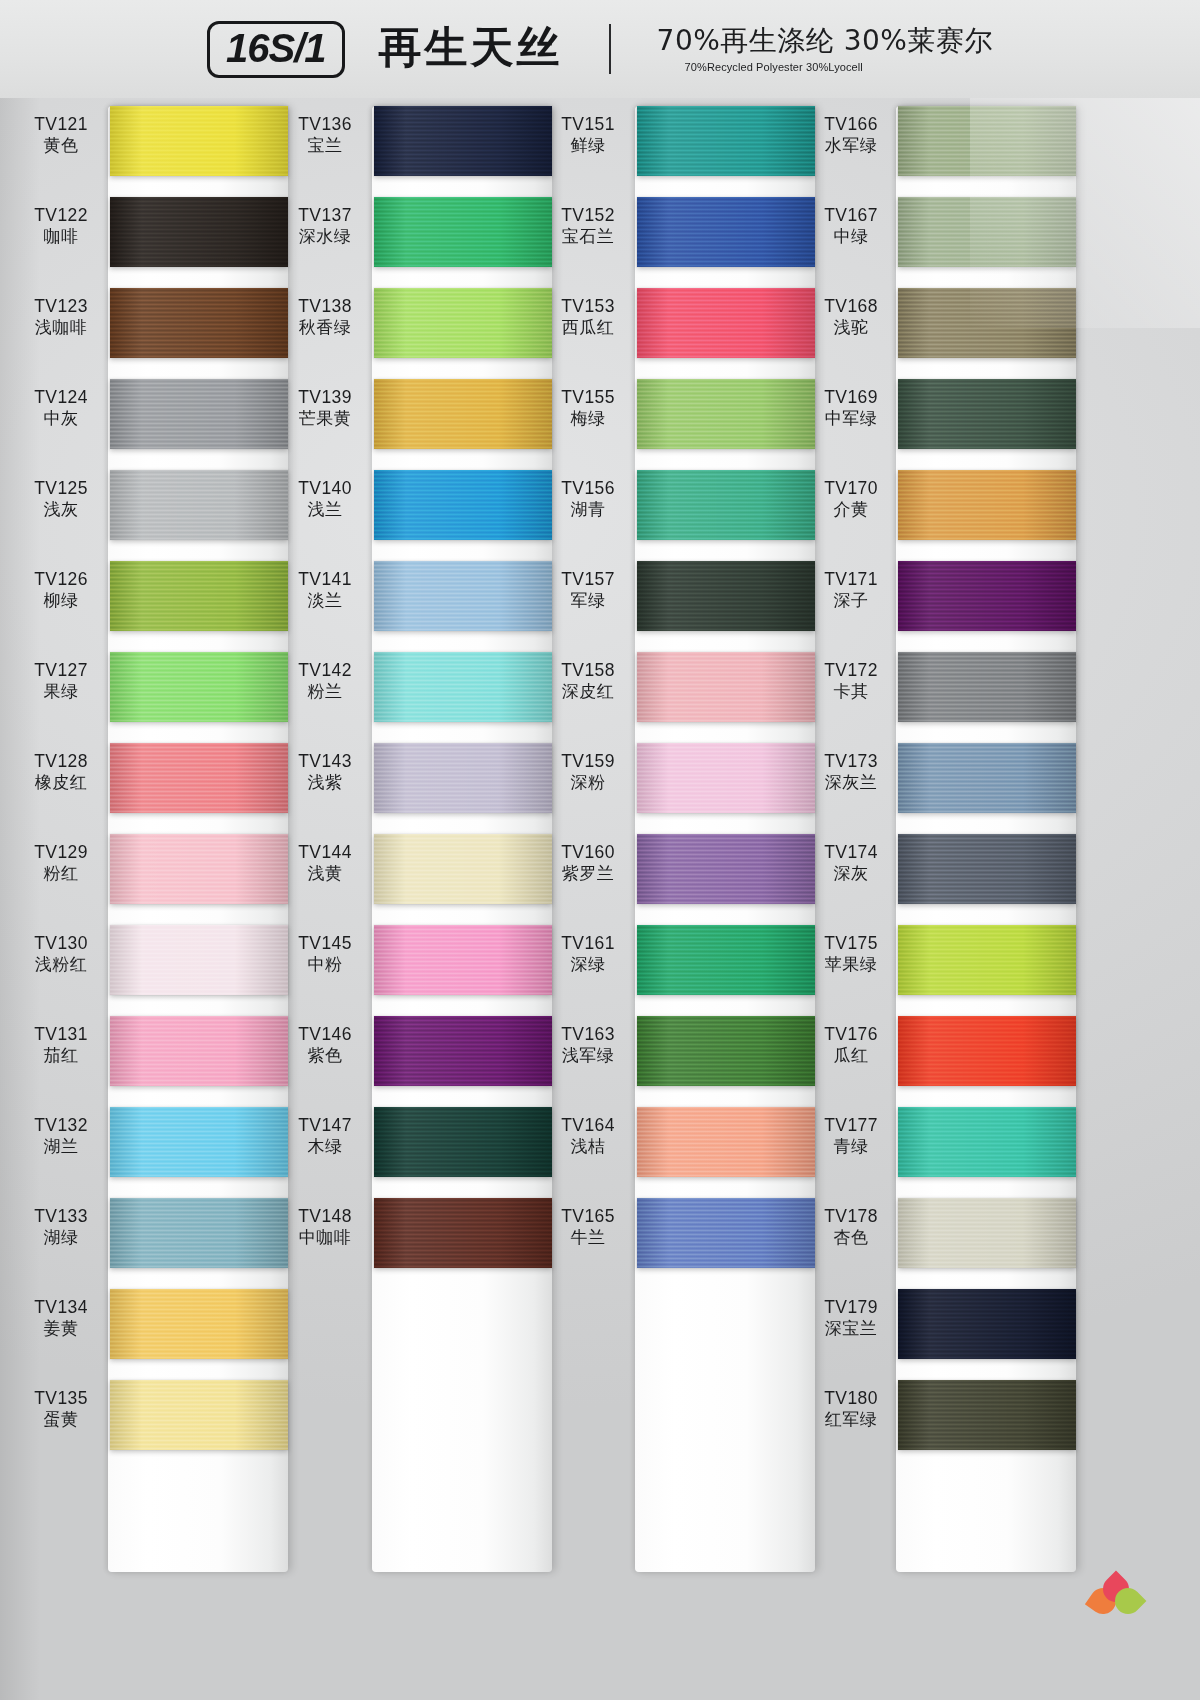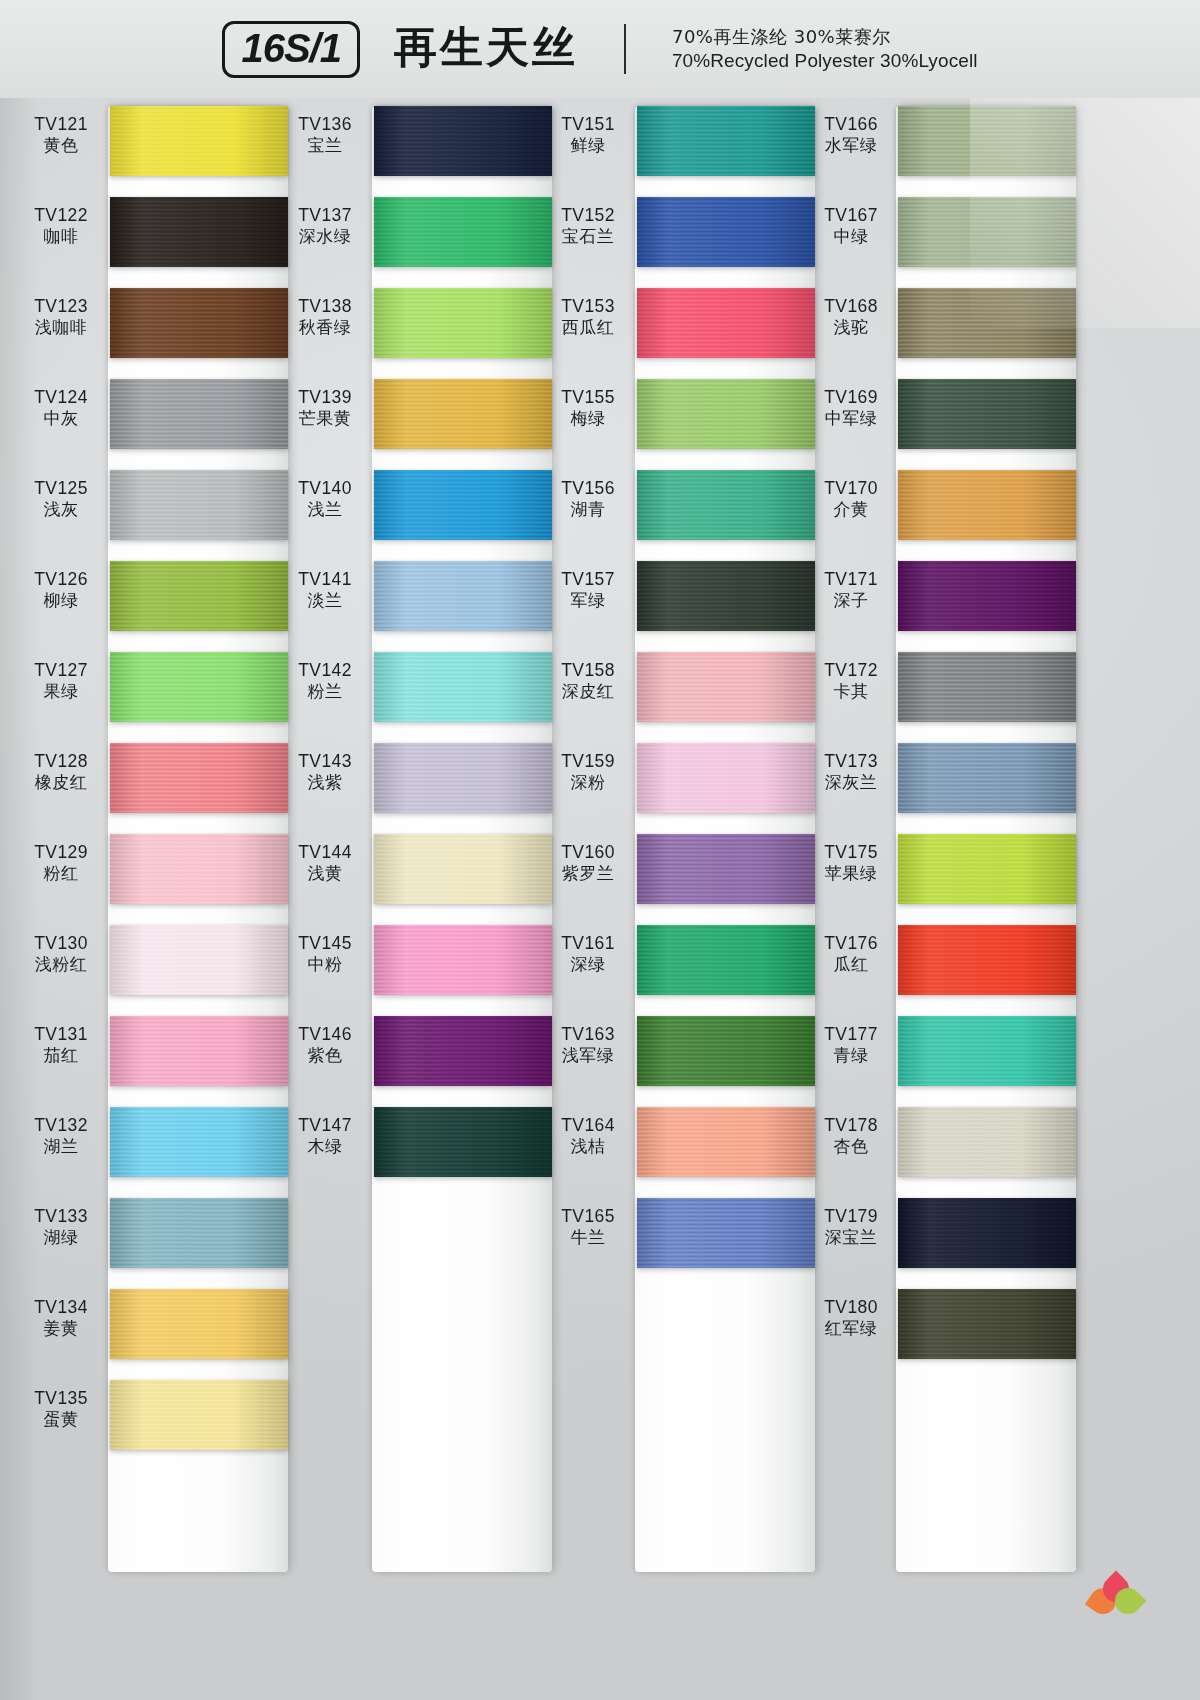--- a/index.html
+++ b/index.html
@@ -44,22 +44,22 @@
     letter-spacing: 3px;
     color: #17181a;
     font-family: "DejaVu Sans", sans-serif;
     line-height: 1;
     padding-bottom: 3px;
   }
   .divider-v {
     width: 2px; height: 50px; background: #2a2b2d; margin: 0 12px;
   }
   .comp { line-height: 1.32; color: #1d1e20; }
-  .comp-cn { font-size: 18px; letter-spacing: 0.5px; font-family: "DejaVu Sans", sans-serif;}
-  .comp-en { font-size: 19px; letter-spacing: 0.1px; }
+  .comp-cn { font-size: 28px; letter-spacing: 0.5px; font-family: "DejaVu Sans", sans-serif;}
+  .comp-en { font-size: 11px; letter-spacing: 0.1px; margin-left: 28px; }
 
   
   .board {
     position: absolute;
     top: 98px; left: 0; right: 0; bottom: 0;
   }
   .col {
     position: absolute;
     top: 8px;
     width: 270px;
@@ -397,20 +397,27 @@
               <div class="name">紫色</div>
             </div>
           </div>
           <div class="row">
             <div class="swatch" style="background: rgb(19, 59, 51);"></div>
             <div class="label">
               <div class="code">TV147</div>
               <div class="name">木绿</div>
             </div>
           </div>
+          <div class="row">
+            <div class="swatch" style="background: rgb(93, 42, 32);"></div>
+            <div class="label">
+              <div class="code">TV148</div>
+              <div class="name">中咖啡</div>
+            </div>
+          </div>
         </div>
     </div>
     <div class="col col-2">
       <div class="strip">
         <div class="strip-notch"></div>
         <div class="strip-hole"></div>
       </div>
       <div class="rows">
           <div class="row">
             <div class="swatch" style="background: rgb(31, 154, 147);"></div>
@@ -561,20 +568,27 @@
             </div>
           </div>
           <div class="row">
             <div class="swatch" style="background: rgb(125, 154, 181);"></div>
             <div class="label">
               <div class="code">TV173</div>
               <div class="name">深灰兰</div>
             </div>
           </div>
           <div class="row">
+            <div class="swatch" style="background: rgb(86, 94, 107);"></div>
+            <div class="label">
+              <div class="code">TV174</div>
+              <div class="name">深灰</div>
+            </div>
+          </div>
+          <div class="row">
             <div class="swatch" style="background: rgb(189, 219, 63);"></div>
             <div class="label">
               <div class="code">TV175</div>
               <div class="name">苹果绿</div>
             </div>
           </div>
           <div class="row">
             <div class="swatch" style="background: rgb(239, 61, 36);"></div>
             <div class="label">
               <div class="code">TV176</div>

